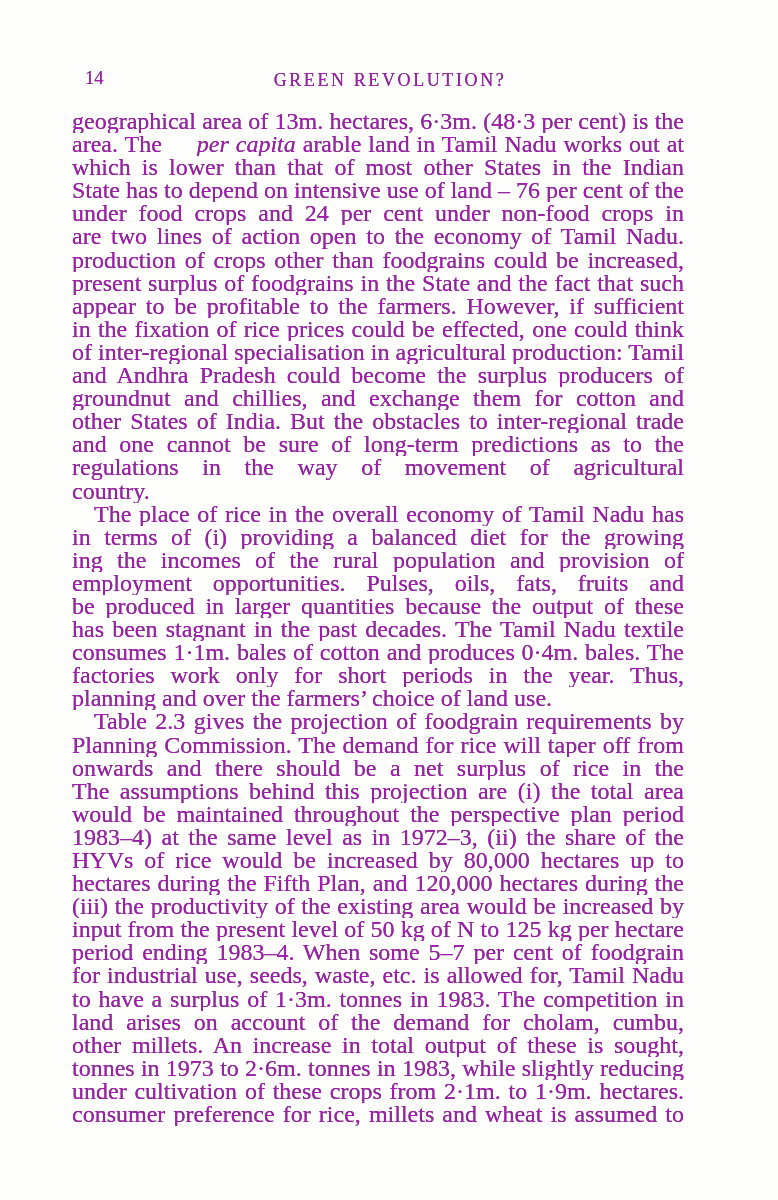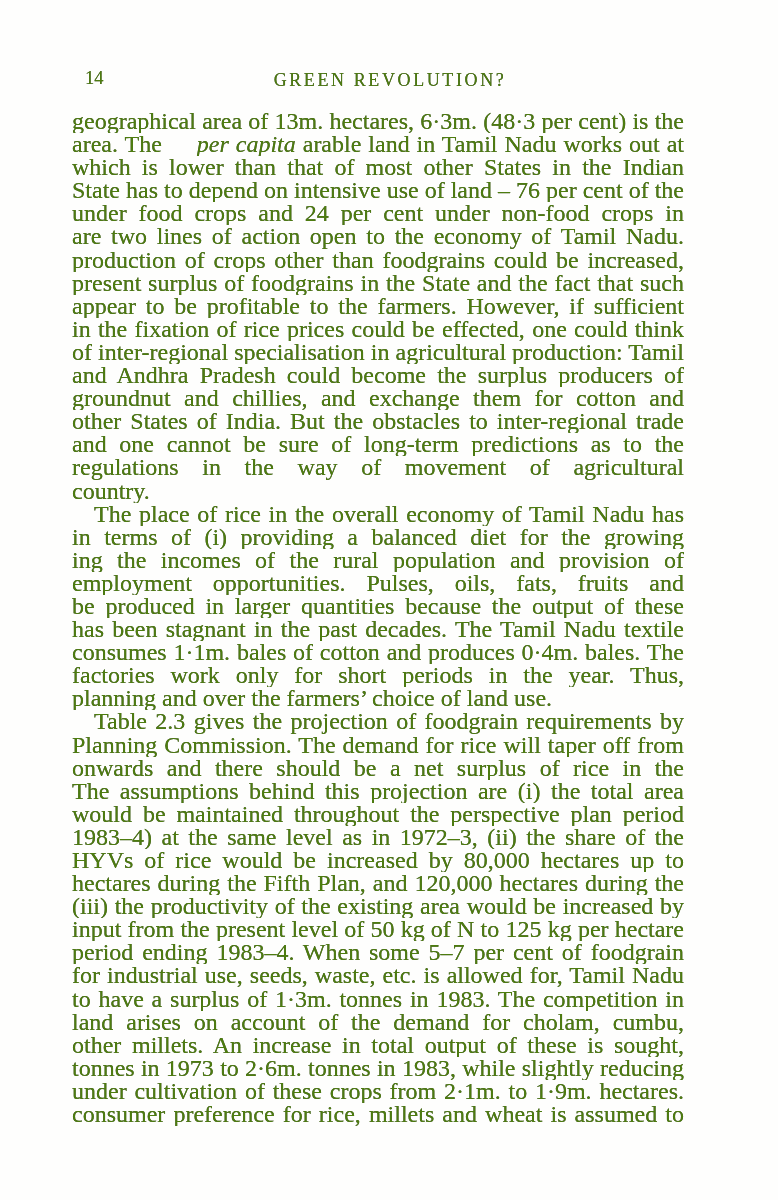--- a/index.html
+++ b/index.html
@@ -59,21 +59,21 @@
     text-align-last: left;
   }
   .line i {
     font-style: italic;
     margin-left: 28px;
   }
 </style>
 </head>
 <body>
 
-<div class="page" style="background: rgb(254, 254, 253); color: #4d7c0f;">
+<div class="page" style="background: rgb(254, 254, 253); color: #a21caf;">
   <div class="page-header">
     <span class="page-number">14</span>
     <span class="running-head">GREEN REVOLUTION?</span>
   </div>
   <div class="body-text" id="body-text">
       <div class="line">geographical area of 13m. hectares, 6·3m. (48·3 per cent) is the net sown</div>
       <div class="line">area. The <i>per capita</i> arable land in Tamil Nadu works out at 0·15 hectare,</div>
       <div class="line">which is lower than that of most other States in the Indian Union. Thus the</div>
       <div class="line">State has to depend on intensive use of land – 76 per cent of the area was</div>
       <div class="line">under food crops and 24 per cent under non-food crops in 1968–4. There</div>

